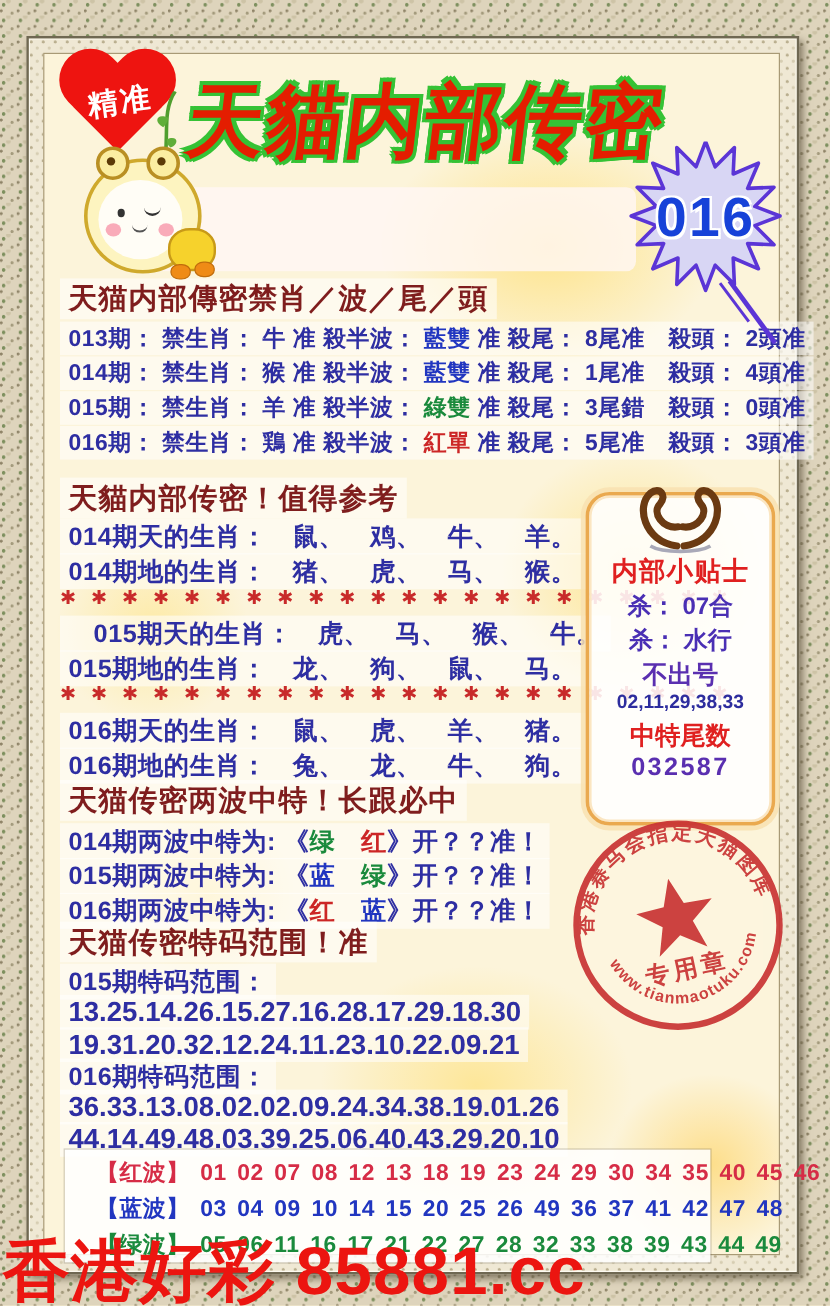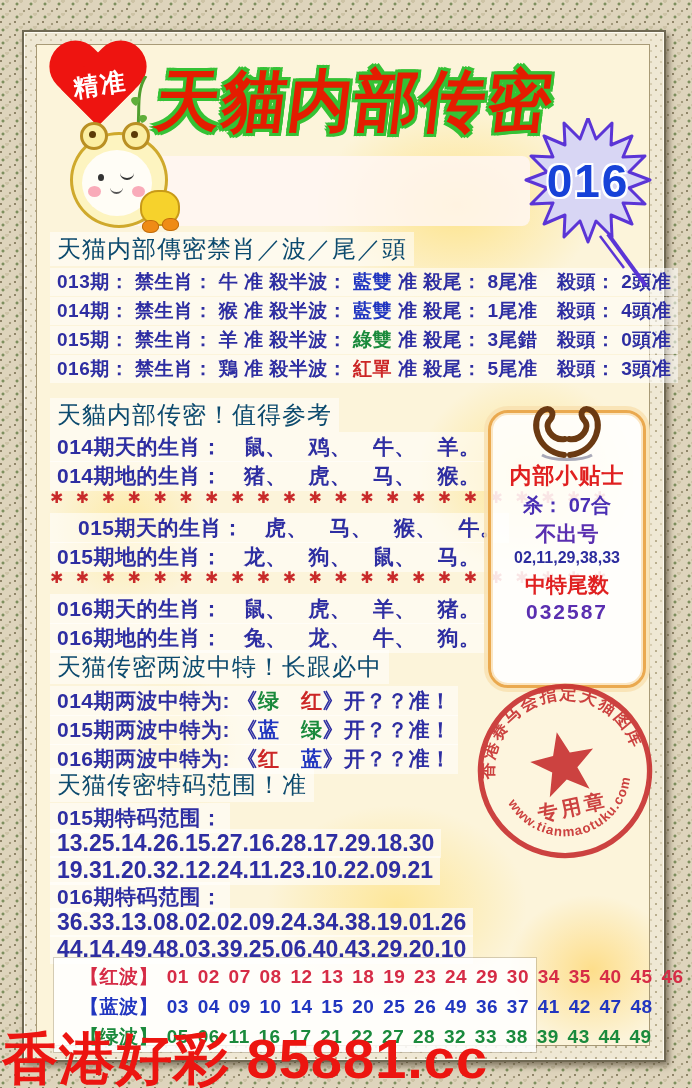--- a/index.html
+++ b/index.html
@@ -55,21 +55,21 @@
   .blush{position:absolute;width:13px;height:11px;border-radius:50%;background:rgba(248,150,170,.8);}
   .smile{position:absolute;width:13px;height:8px;border-bottom:2.5px solid #555;border-radius:0 0 12px 12px;}
   .m-body{position:absolute;left:96px;top:66px;width:36px;height:32px;border-radius:45%;background:#f6d22c;border:2px solid #c89a18;}
   .m-foot{position:absolute;width:15px;height:11px;border-radius:45%;background:#ef8b16;border:1px solid #c06c0c;}
   
   .badge{position:absolute;left:522px;top:118px;width:140px;height:186px;z-index:4;}
   .badge-num{position:absolute;left:0;top:36px;width:132px;text-align:center;font-size:46px;font-weight:bold;color:#1742d8;letter-spacing:2px;
     text-shadow:-2px -2px 0 #fff,2px -2px 0 #fff,-2px 2px 0 #fff,2px 2px 0 #fff;}
   
   .hband{background:rgba(255,255,255,.55);padding:1px 7px;width:-moz-fit-content;width:fit-content;white-space:nowrap;}
-  .sec-head{position:absolute;left:50px;font-size:24px;font-weight:normal;color:#0c4a6e;letter-spacing:1px;z-index:3;}
+  .sec-head{position:absolute;left:50px;font-size:24px;font-weight:bold;color:#7f1d1d;letter-spacing:1px;z-index:3;}
   .row{position:absolute;left:50px;font-size:19px;font-weight:bold;color:#2e2ea2;letter-spacing:.5px;z-index:3;}
   .row21{font-size:21px;}
   .row23{font-size:23px;letter-spacing:0;}
   .stars{position:absolute;left:50px;font-size:16px;font-weight:bold;color:#c82a2a;letter-spacing:4px;z-index:3;white-space:nowrap;}
   .c-red{color:#cc2626;}
   .c-blue{color:#2136c0;}
   .c-green{color:#1a8a3c;}
   .c-wred{color:#d62c46;}
   
   .tipbox{position:absolute;left:488px;top:410px;width:152px;height:272px;z-index:3;
@@ -80,21 +80,21 @@
   .tip-inner{position:absolute;left:0;top:48px;width:100%;display:flex;flex-direction:column;gap:1px;}
   .tip-head{color:#e02020;font-weight:bold;font-size:22px;letter-spacing:1px;}
   .tip-kill{color:#4a2fb4;font-weight:bold;font-size:20px;}
   .tip-noshow{color:#5a2fb0;font-weight:bold;font-size:21px;}
   .tip-nums{color:#2d2d9e;font-weight:bold;font-size:16px;letter-spacing:0;}
   .tip-tail-label{color:#e02020;font-weight:bold;font-size:21px;margin-top:3px;}
   .tip-tail-digits{color:#5a2fb0;font-weight:bold;font-size:21px;letter-spacing:2px;}
   
   .stamp{position:absolute;left:474px;top:680px;width:182px;height:182px;transform:rotate(-12deg);z-index:4;opacity:.92;}
   
-  .wave-panel{position:absolute;left:54px;top:958px;width:482px;height:94px;background:rgba(255,255,255,.86);z-index:3;
+  .wave-panel{position:absolute;left:54px;top:958px;width:538px;height:94px;background:rgba(255,255,255,.86);z-index:3;
     box-shadow:0 0 0 1px rgba(90,80,60,.25);padding-top:4px;box-sizing:border-box;}
   .wave-row{font-size:19px;font-weight:bold;white-space:nowrap;padding:2px 0 2px 26px;letter-spacing:.5px;word-spacing:3px;}
   .watermark{position:absolute;left:2px;top:1022px;z-index:9;font-size:56px;font-weight:bold;color:#ec1510;letter-spacing:1px;white-space:nowrap;}
 </style>
 </head>
 <body>
 
 <div class="frame"></div>
 <div class="page">
   <div class="blob" style="left:280px;top:60px;width:280px;height:200px;background:radial-gradient(closest-side,rgba(255,214,74,.55),rgba(255,214,74,0));"></div>
@@ -176,20 +176,21 @@
 
 <div class="tipbox">
   <svg class="tip-ornament" width="110" height="66" viewBox="0 0 110 66">
     <path d="M52,58 C24,54 18,24 30,14 C38,8 44,16 38,23 C31,30 40,44 53,42" fill="none" stroke="#6b3a12" stroke-width="6" stroke-linecap="round"></path>
     <path d="M58,58 C86,54 92,24 80,14 C72,8 66,16 72,23 C79,30 70,44 57,42" fill="none" stroke="#6b3a12" stroke-width="6" stroke-linecap="round"></path>
     <path d="M30,58 C40,64 70,64 80,58" fill="none" stroke="#a9a9b8" stroke-width="3"></path>
   </svg>
   <div class="tip-inner">
     <div class="tip-head">内部小贴士</div>
     <div class="tip-kill">杀： 07合</div>
+    <div class="tip-kill">杀： 水行</div>
     <div class="tip-noshow">不出号</div>
     <div class="tip-nums">02,11,29,38,33</div>
     <div class="tip-tail-label">中特尾数</div>
     <div class="tip-tail-digits">032587</div>
   </div>
 </div>
 
 <div class="stamp">
   <svg width="182" height="182" viewBox="0 0 170 170">
     <defs>

